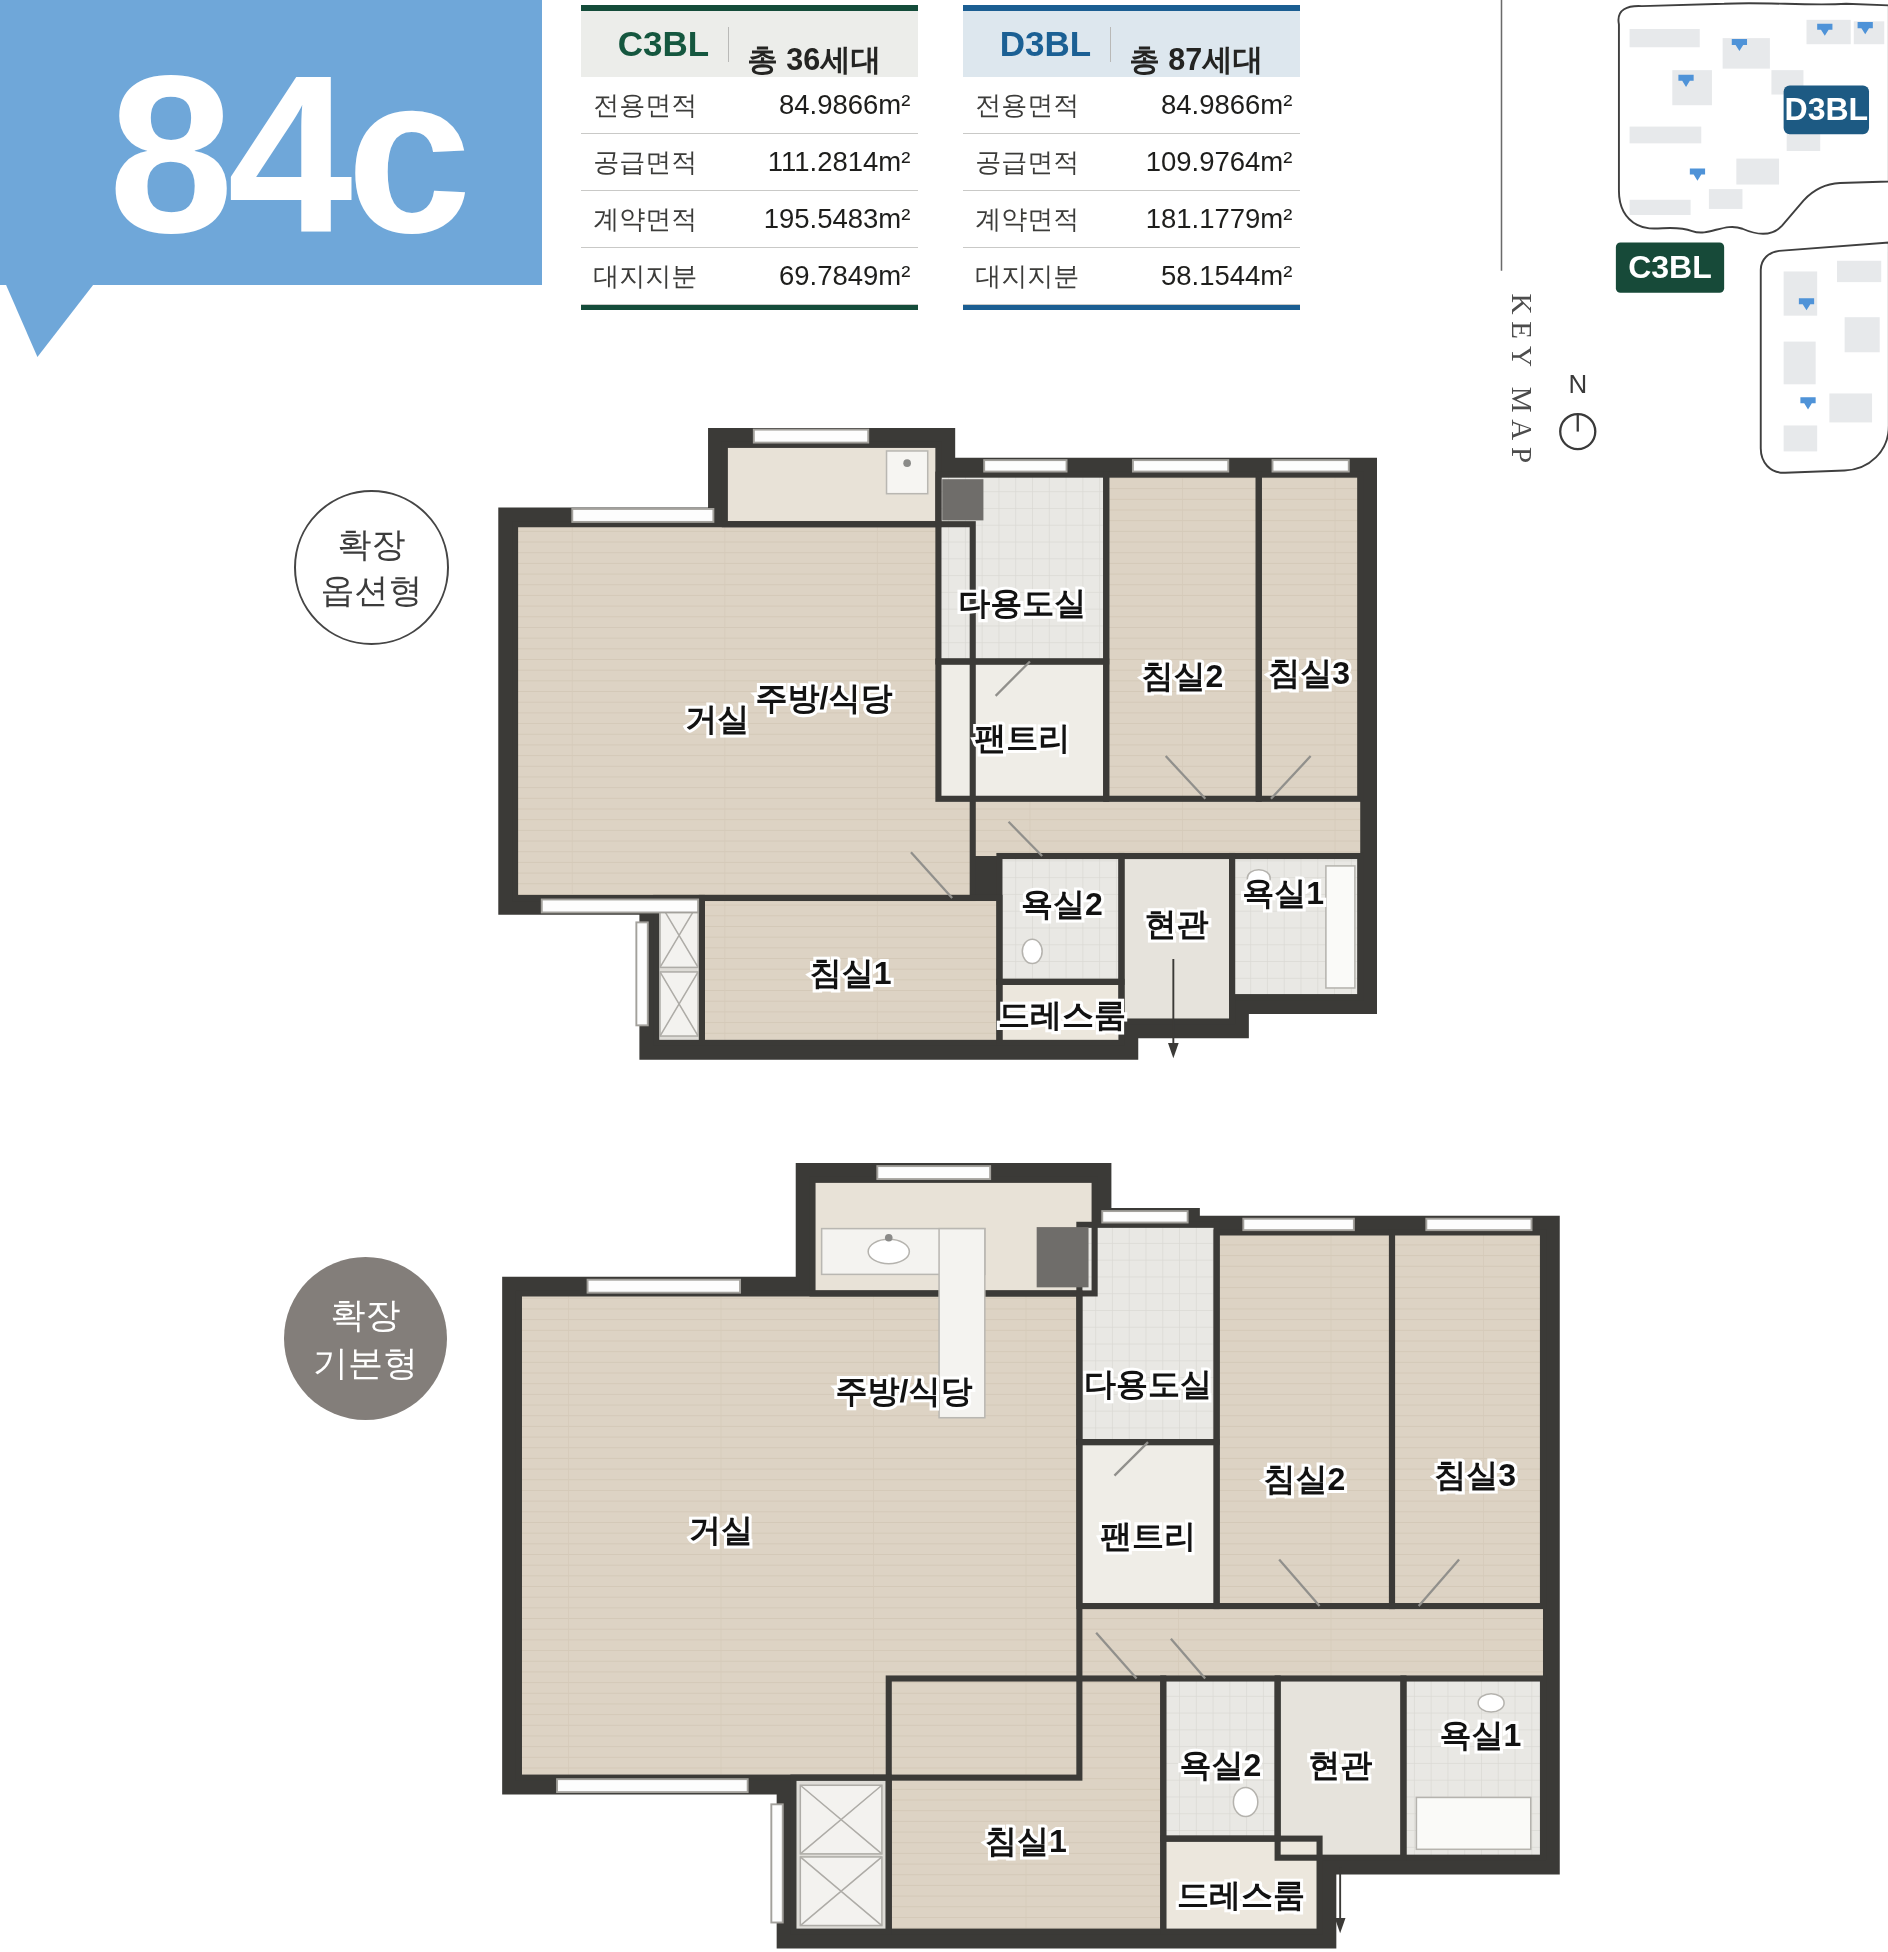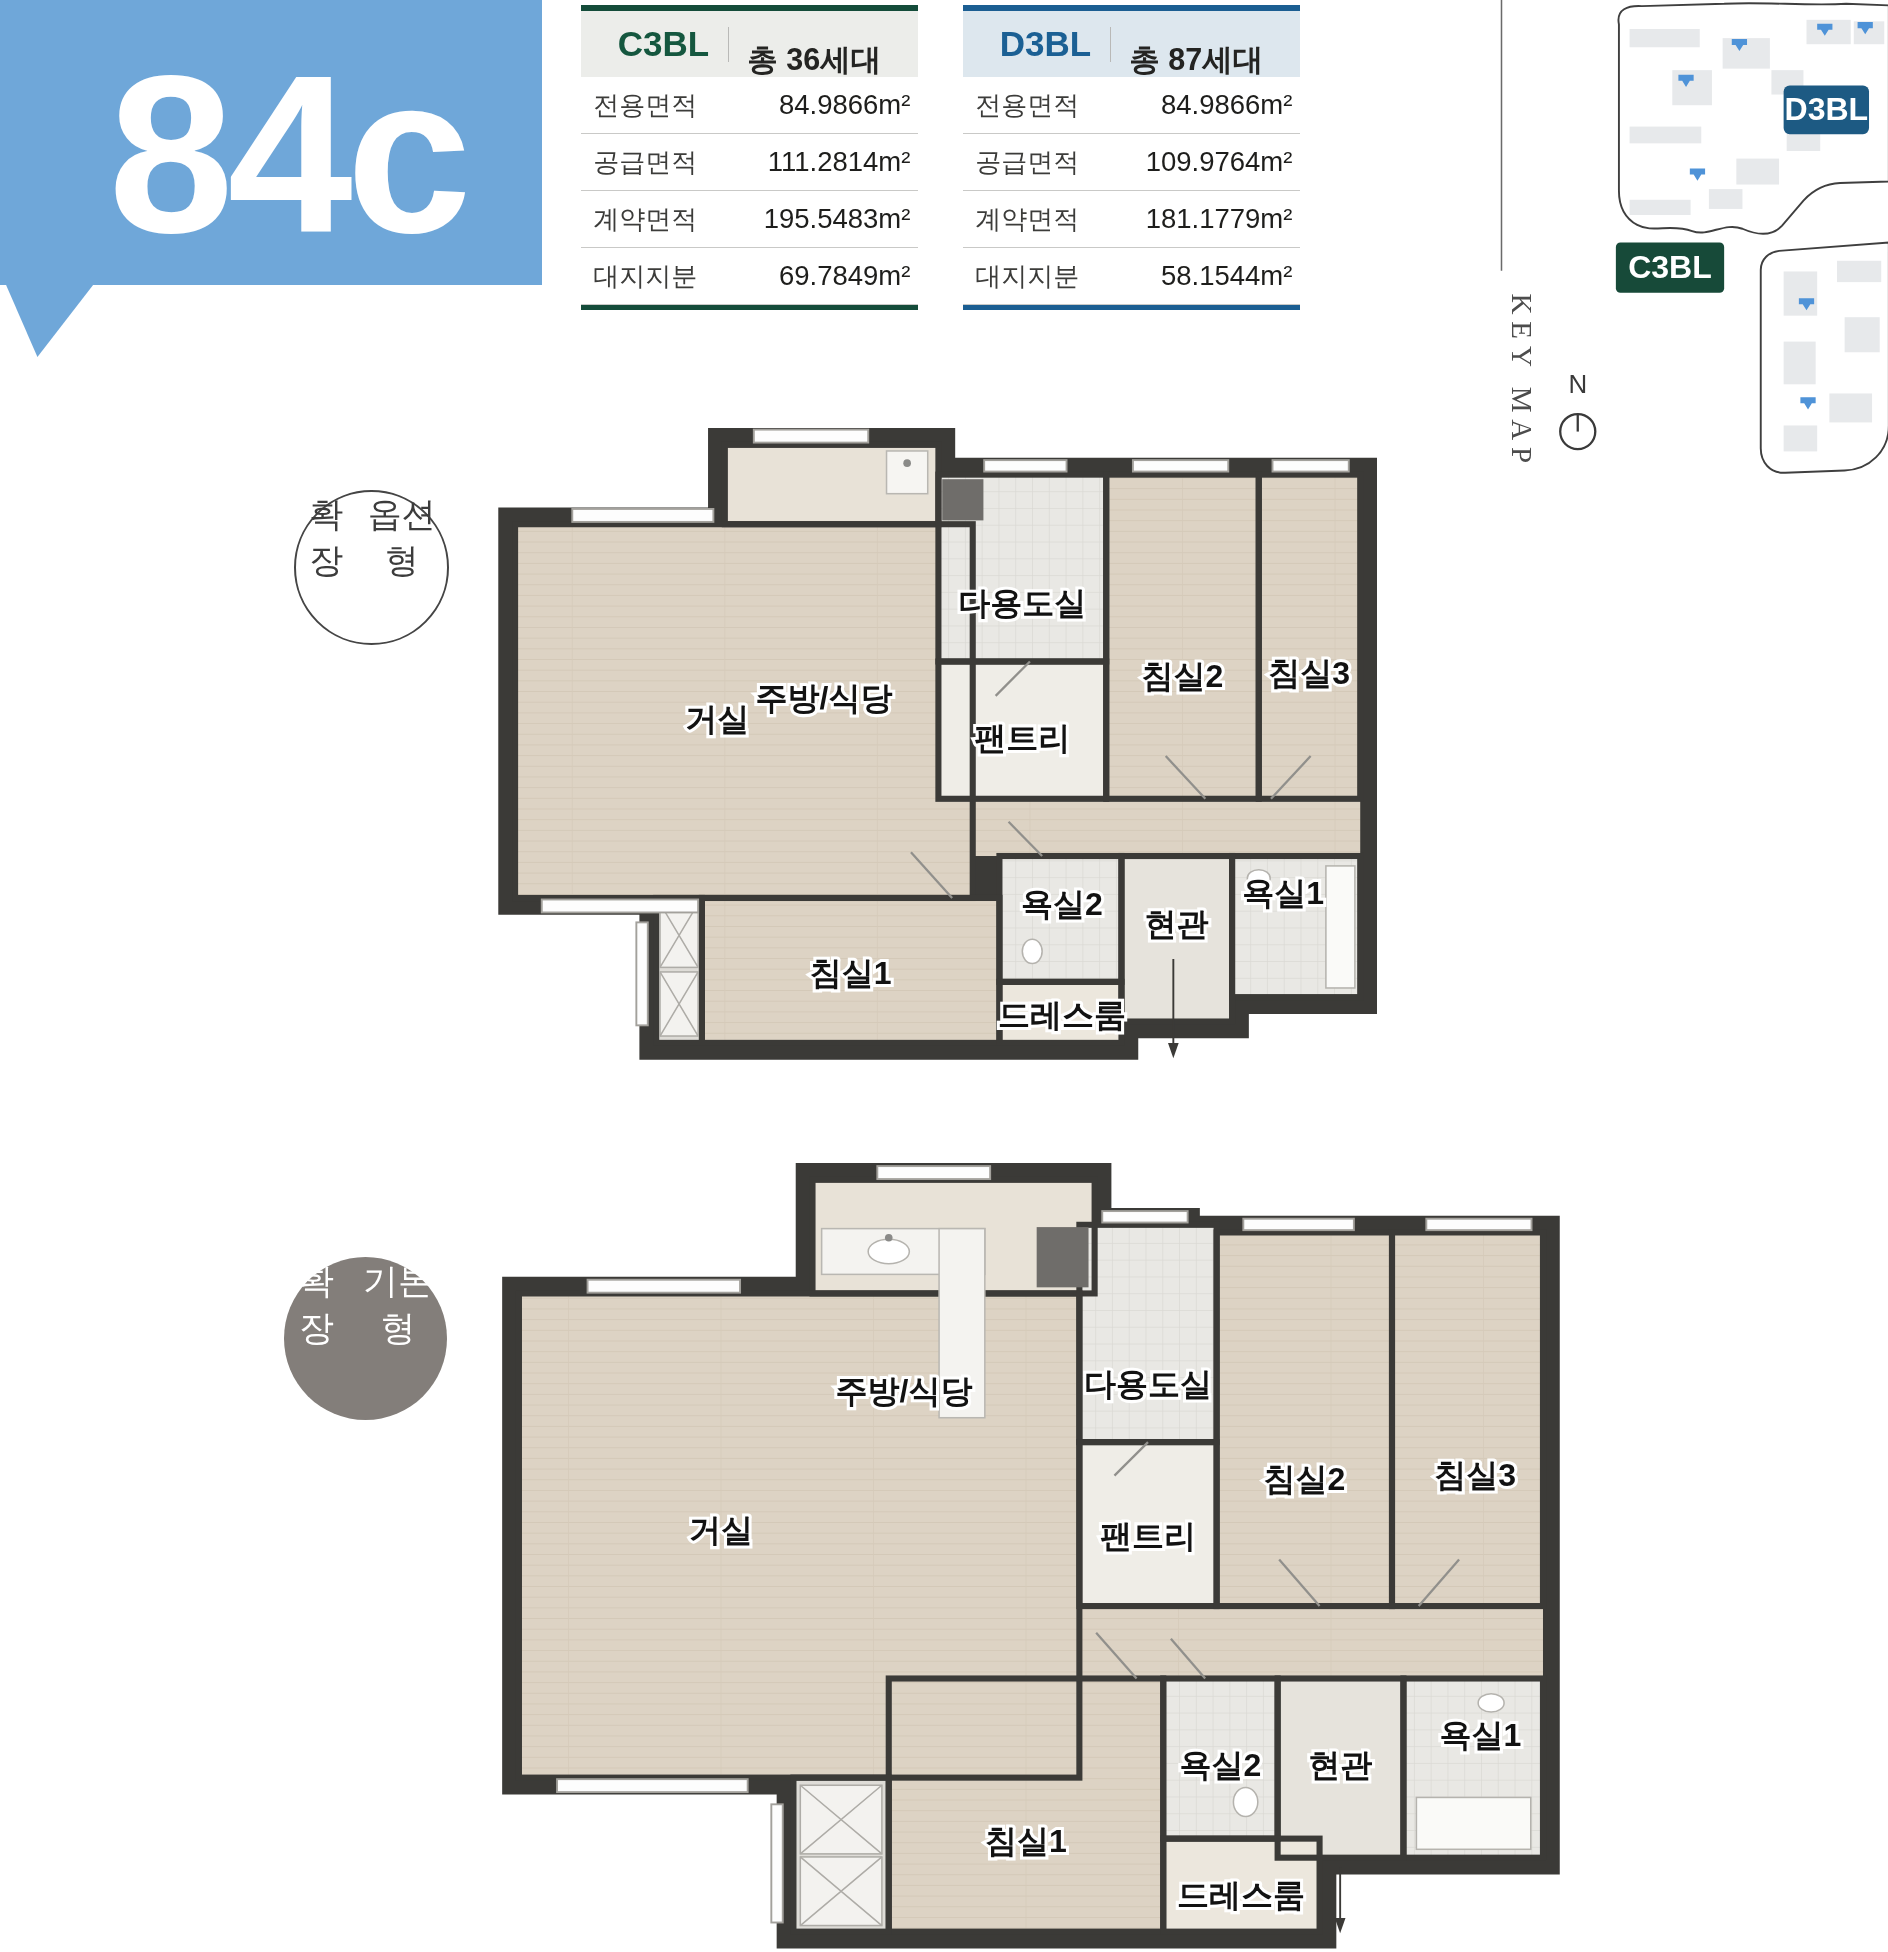--- a/index.html
+++ b/index.html
@@ -29,21 +29,21 @@
   .t-blue  .block-name{color:#1b6094;}
   .tdiv{width:1.5px;height:35px;background:#b9b9b7;}
   .total-units{font-size:30.5px;font-weight:700;color:#242422;margin-top:32px;}
   .trow{height:56px;display:flex;justify-content:space-between;align-items:center;
         padding:0 7.6px 0 12.2px;border-bottom:1.5px solid #c9c9c7;}
   .trow:last-of-type{border-bottom:none;}
   .area-label{font-size:26px;color:#3c3c3a;}
   .area-value{font-size:27.5px;color:#1e1e1c;font-weight:400;}
 
   
-  .type-circle{border-radius:50%;display:flex;flex-direction:row;align-items:flex-start;
+  .type-circle{border-radius:50%;display:flex;flex-direction:column;align-items:center;
                justify-content:center;line-height:1.35;text-align:center;}
   .type-outline{left:294px;top:490px;width:151px;height:151px;border:2.3px solid #454545;
                 background:#ffffff;color:#3c3c3c;font-size:34px;}
   .type-filled{left:284px;top:1257px;width:163px;height:163px;background:#837e7a;
                color:#ffffff;font-size:35px;}
 
   
   .room-label{font-family:"Liberation Sans","DejaVu Sans",sans-serif;font-size:42px;
               font-weight:700;fill:#121212;stroke:#ffffff;stroke-width:8px;
               paint-order:stroke;text-anchor:middle;}

